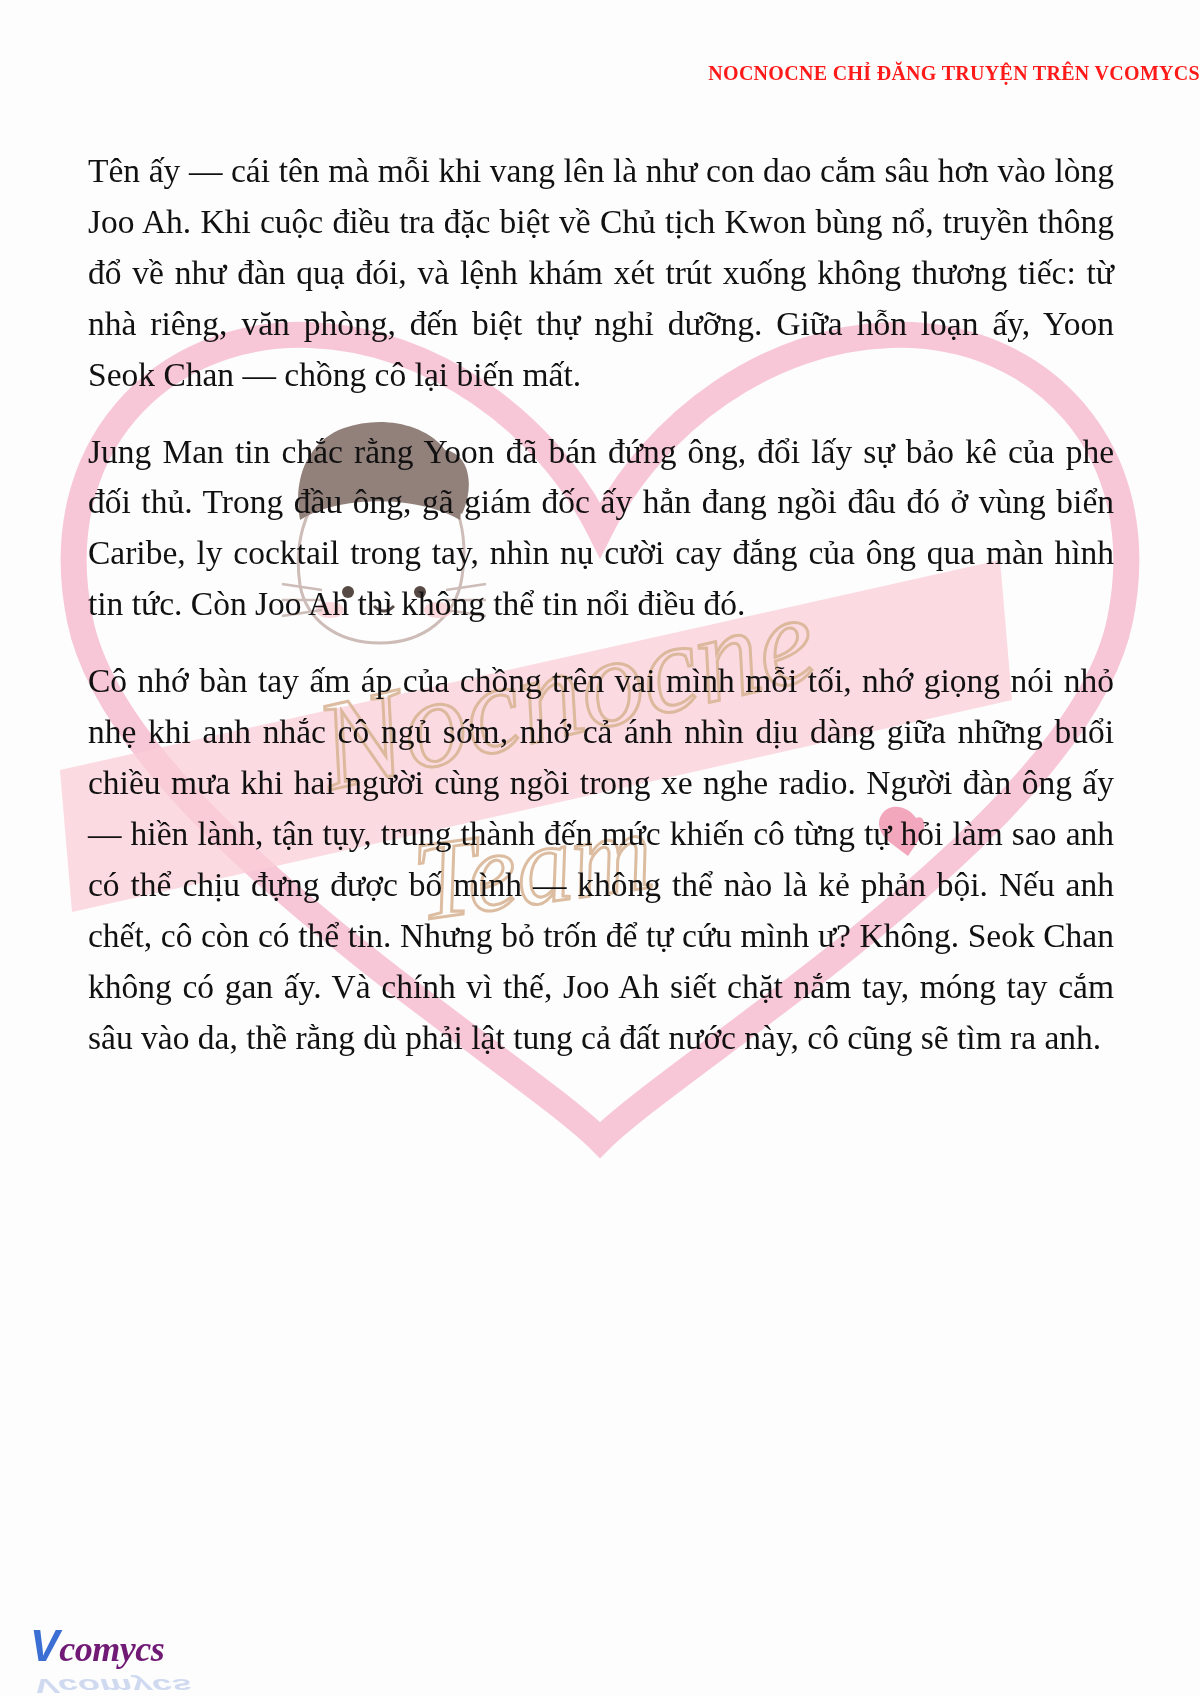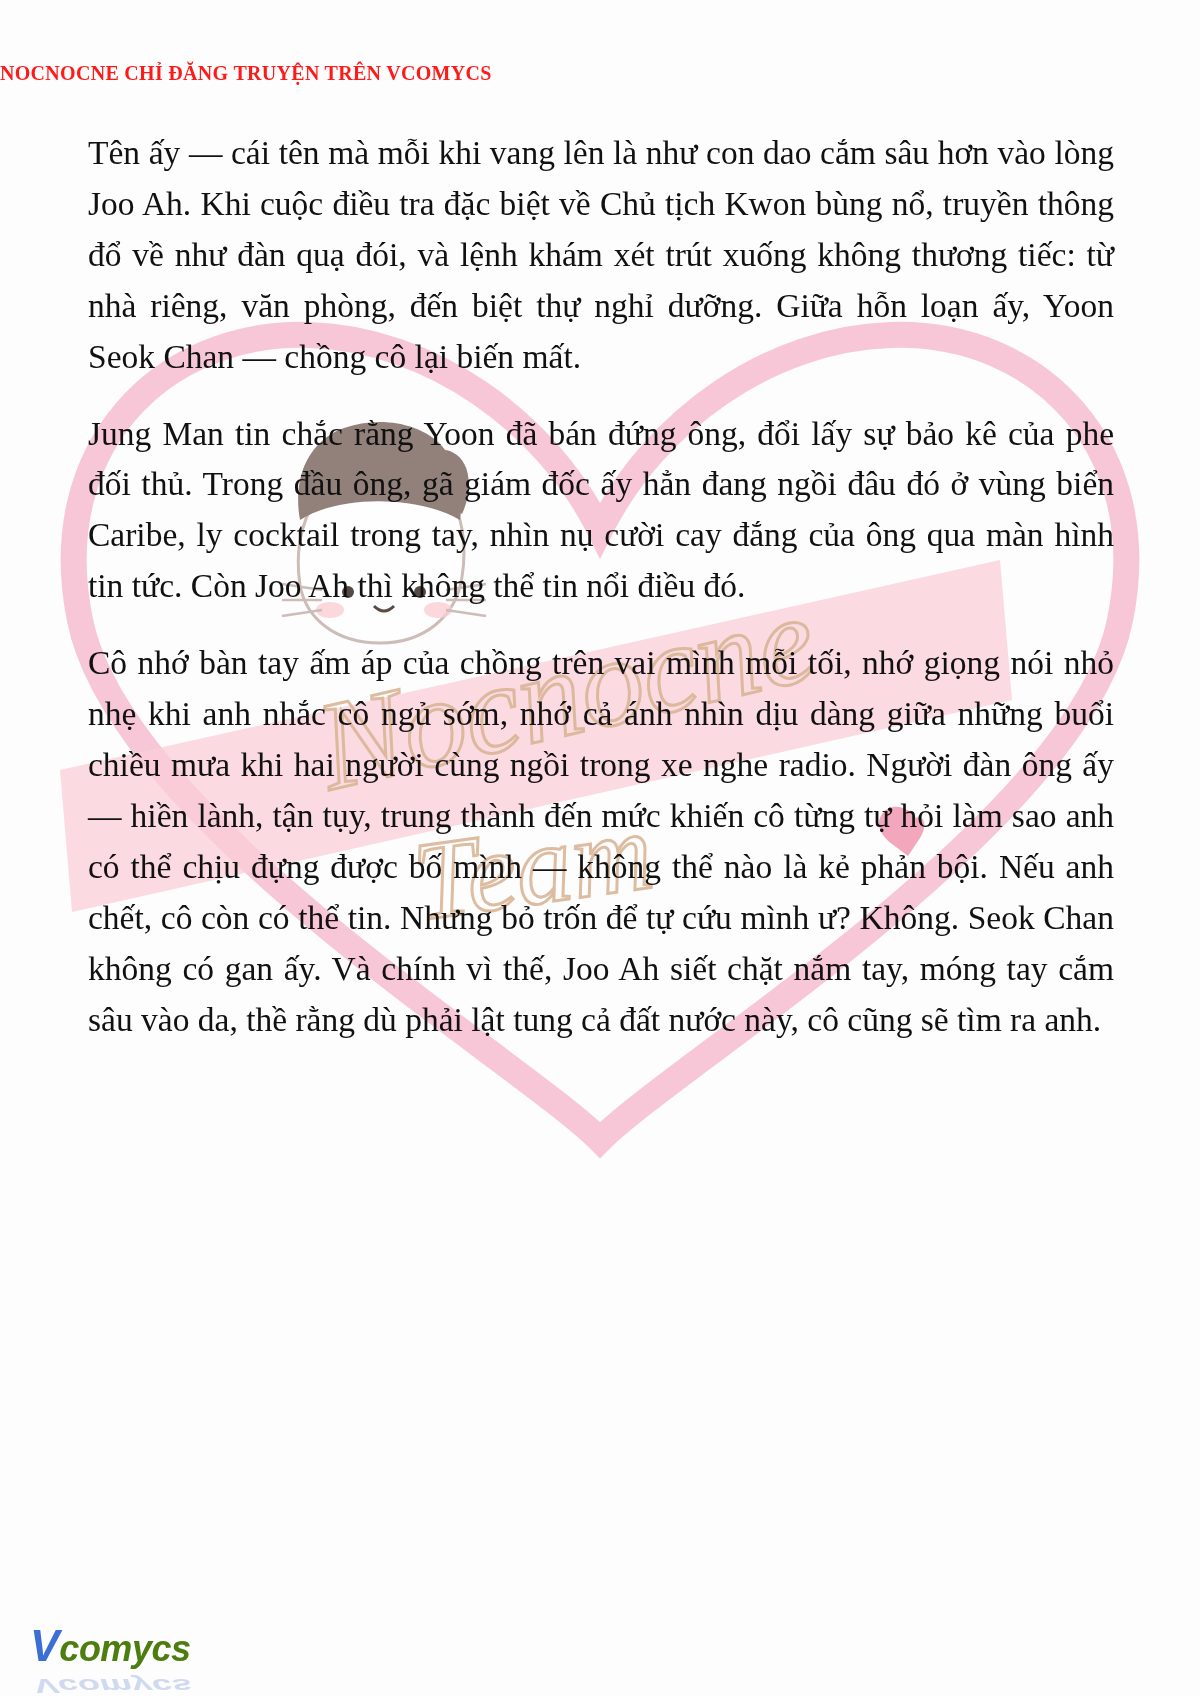--- a/index.html
+++ b/index.html
@@ -23,21 +23,21 @@
     width: 1200px; height: 1696px;
     pointer-events: none;
     z-index: 0;
   }
 
   
   .header {
     position: absolute;
     left: 0; right: 0;
     top: 62px;
-    text-align: left;
+    text-align: right;
     z-index: 3;
   }
   .header-title {
     display: inline-block;
     color: #ff1a1a;
     font-family: "Liberation Serif", serif;
     font-weight: bold;
     font-size: 20px;
     letter-spacing: 0.3px;
     white-space: nowrap;
@@ -50,21 +50,21 @@
     top: 128px;
     width: 1026px;
     z-index: 2;
   }
   .para {
     font-family: "Liberation Serif", serif;
     font-size: 33.5px;
     line-height: 1.52;
     color: #111111;
     text-align: justify;
-    margin: 0 0 26px 0;
+    margin: 18px 0 26px 0;
     text-rendering: optimizeLegibility;
   }
   .para:last-child { margin-bottom: 0; font-family: Liberation Serif, serif; }
 
   
   .footer-logo {
     position: absolute;
     left: 30px;
     bottom: 28px;
     z-index: 3;
@@ -73,26 +73,27 @@
     font-family: "Liberation Sans", sans-serif;
   }
   .logo-v {
     color: #3b6fd4;
     font-size: 44px;
     font-weight: bold;
     font-style: italic;
     line-height: 1;
   }
   .logo-rest {
-    color: #4d7c0f;
+    color: #701a75;
     font-size: 36px;
     font-weight: bold;
     font-style: italic;
     line-height: 1;
     letter-spacing: -0.5px;
+    font-family: Liberation Serif, serif;
   }
   .logo-shadow {
     position: absolute;
     left: 34px;
     bottom: 22px;
     color: rgba(90,130,210,0.28);
     font-family: "Liberation Sans", sans-serif;
     font-size: 36px;
     font-weight: bold;
     font-style: italic;

